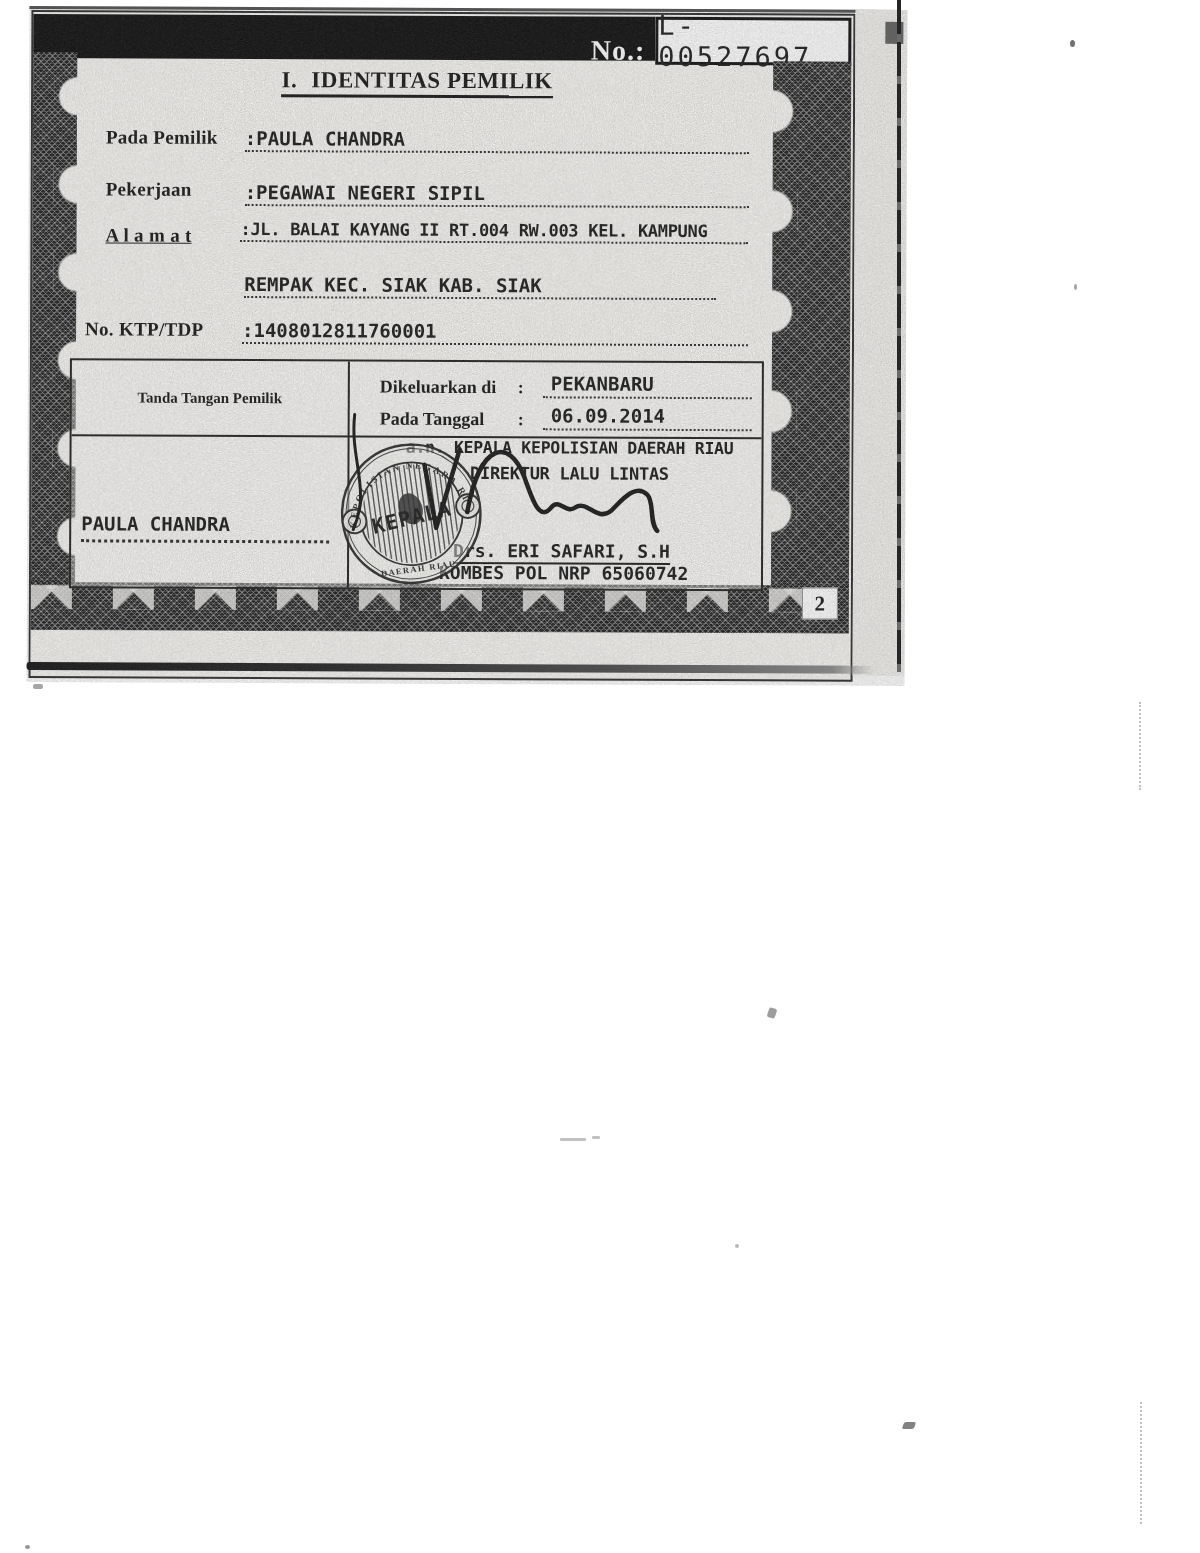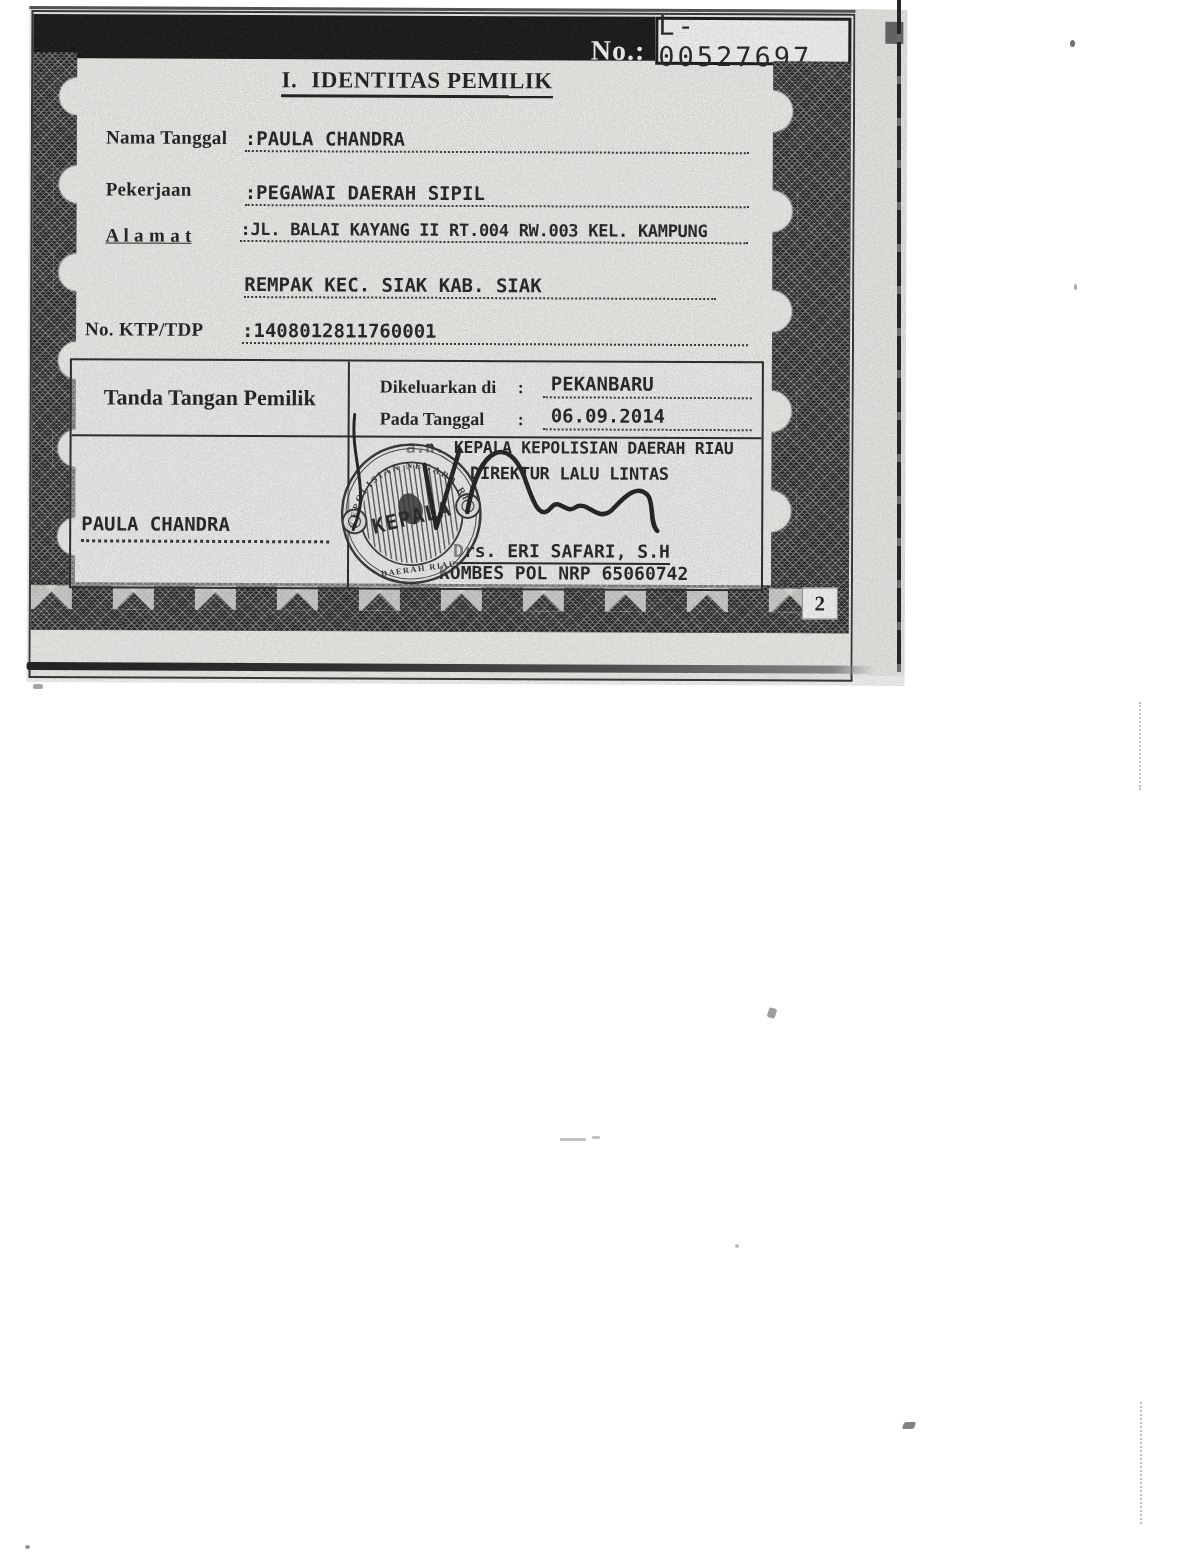--- a/index.html
+++ b/index.html
@@ -55,21 +55,21 @@
   .t19{font-size:19px;}
   .t17{font-size:17px;letter-spacing:-.3px;}
   .t16{font-size:16.5px;letter-spacing:-.3px;}
   .t18{font-size:18px;}
 
   
   .tbl{position:absolute;left:42px;top:352px;width:690px;height:226px;border:2px solid #1f1f1f;background:rgba(250,250,248,.4);}
   .vdiv{position:absolute;left:276px;top:0;bottom:0;width:2px;background:#1f1f1f;}
   .hdiv{position:absolute;left:0;right:0;top:74px;height:2px;background:#1f1f1f;}
   .cell-tl{position:absolute;left:0;top:0;width:276px;height:74px;display:flex;align-items:center;justify-content:center;}
-  .cell-tl span{font-weight:bold;font-size:22px;}
+  .cell-tl span{font-weight:bold;font-size:15px;}
   .tr-row{position:absolute;left:308px;width:372px;display:flex;align-items:flex-end;}
   .tr-row .lab{font-weight:bold;font-size:18px;width:134px;flex:none;}
   .tr-row .col{font-weight:bold;font-size:18px;width:14px;flex:none;text-align:center;}
   .tr-val{flex:1;border-bottom:2.5px dotted #2b2b2b;padding:0 4px 2px 8px;margin-left:15px;}
   .owner-sign{position:absolute;left:10px;top:152px;width:248px;border-bottom:3px dotted #2b2b2b;padding-bottom:5px;}
   .an-line{position:absolute;left:310px;top:76px;width:376px;text-align:center;}
   .dir-line{position:absolute;left:310px;top:101px;width:376px;text-align:center;}
   .off-name{position:absolute;left:382px;top:178px;border-bottom:2px solid #1a1a1a;padding-bottom:1px;}
   .off-rank{position:absolute;left:368px;top:200px;}
 
@@ -114,31 +114,31 @@
       </div>
     <div class="gb b-right">
         <div class="scallop"></div>
       </div>
     <div class="gb b-bottom">
         <div class="zig"></div>
       </div>
     <div class="b-strip-white"></div>
     <div class="smudge"></div>
 
-    <div class="flabel" style="left:77px;top:120px;">Nama Tanggal</div>
+    <div class="flabel" style="left:77px;top:120px;">Pada Pemilik</div>
     <div class="frow" style="left:216px;top:120px;width:504px;">
       <span class="typed t19">:</span>
       <span class="typed t19">PAULA CHANDRA</span>
       <span style="flex:1;"></span>
     </div>
 
     <div class="flabel" style="left:77px;top:172px;">Pekerjaan</div>
     <div class="frow" style="left:216px;top:174px;width:504px;">
       <span class="typed t19">:</span>
-      <span class="typed t19">PEGAWAI DAERAH SIPIL</span>
+      <span class="typed t19">PEGAWAI NEGERI SIPIL</span>
       <span style="flex:1;"></span>
     </div>
 
     <div class="flabel" style="left:77px;top:218px;text-decoration:underline;">A l a m a t</div>
     <div class="frow" style="left:212px;top:212px;width:508px;">
       <span class="typed t17">:</span>
       <span class="typed t17">JL. BALAI KAYANG II RT.004 RW.003 KEL. KAMPUNG</span>
       <span style="flex:1;"></span>
     </div>
     <div class="frow" style="left:216px;top:266px;width:472px;">

